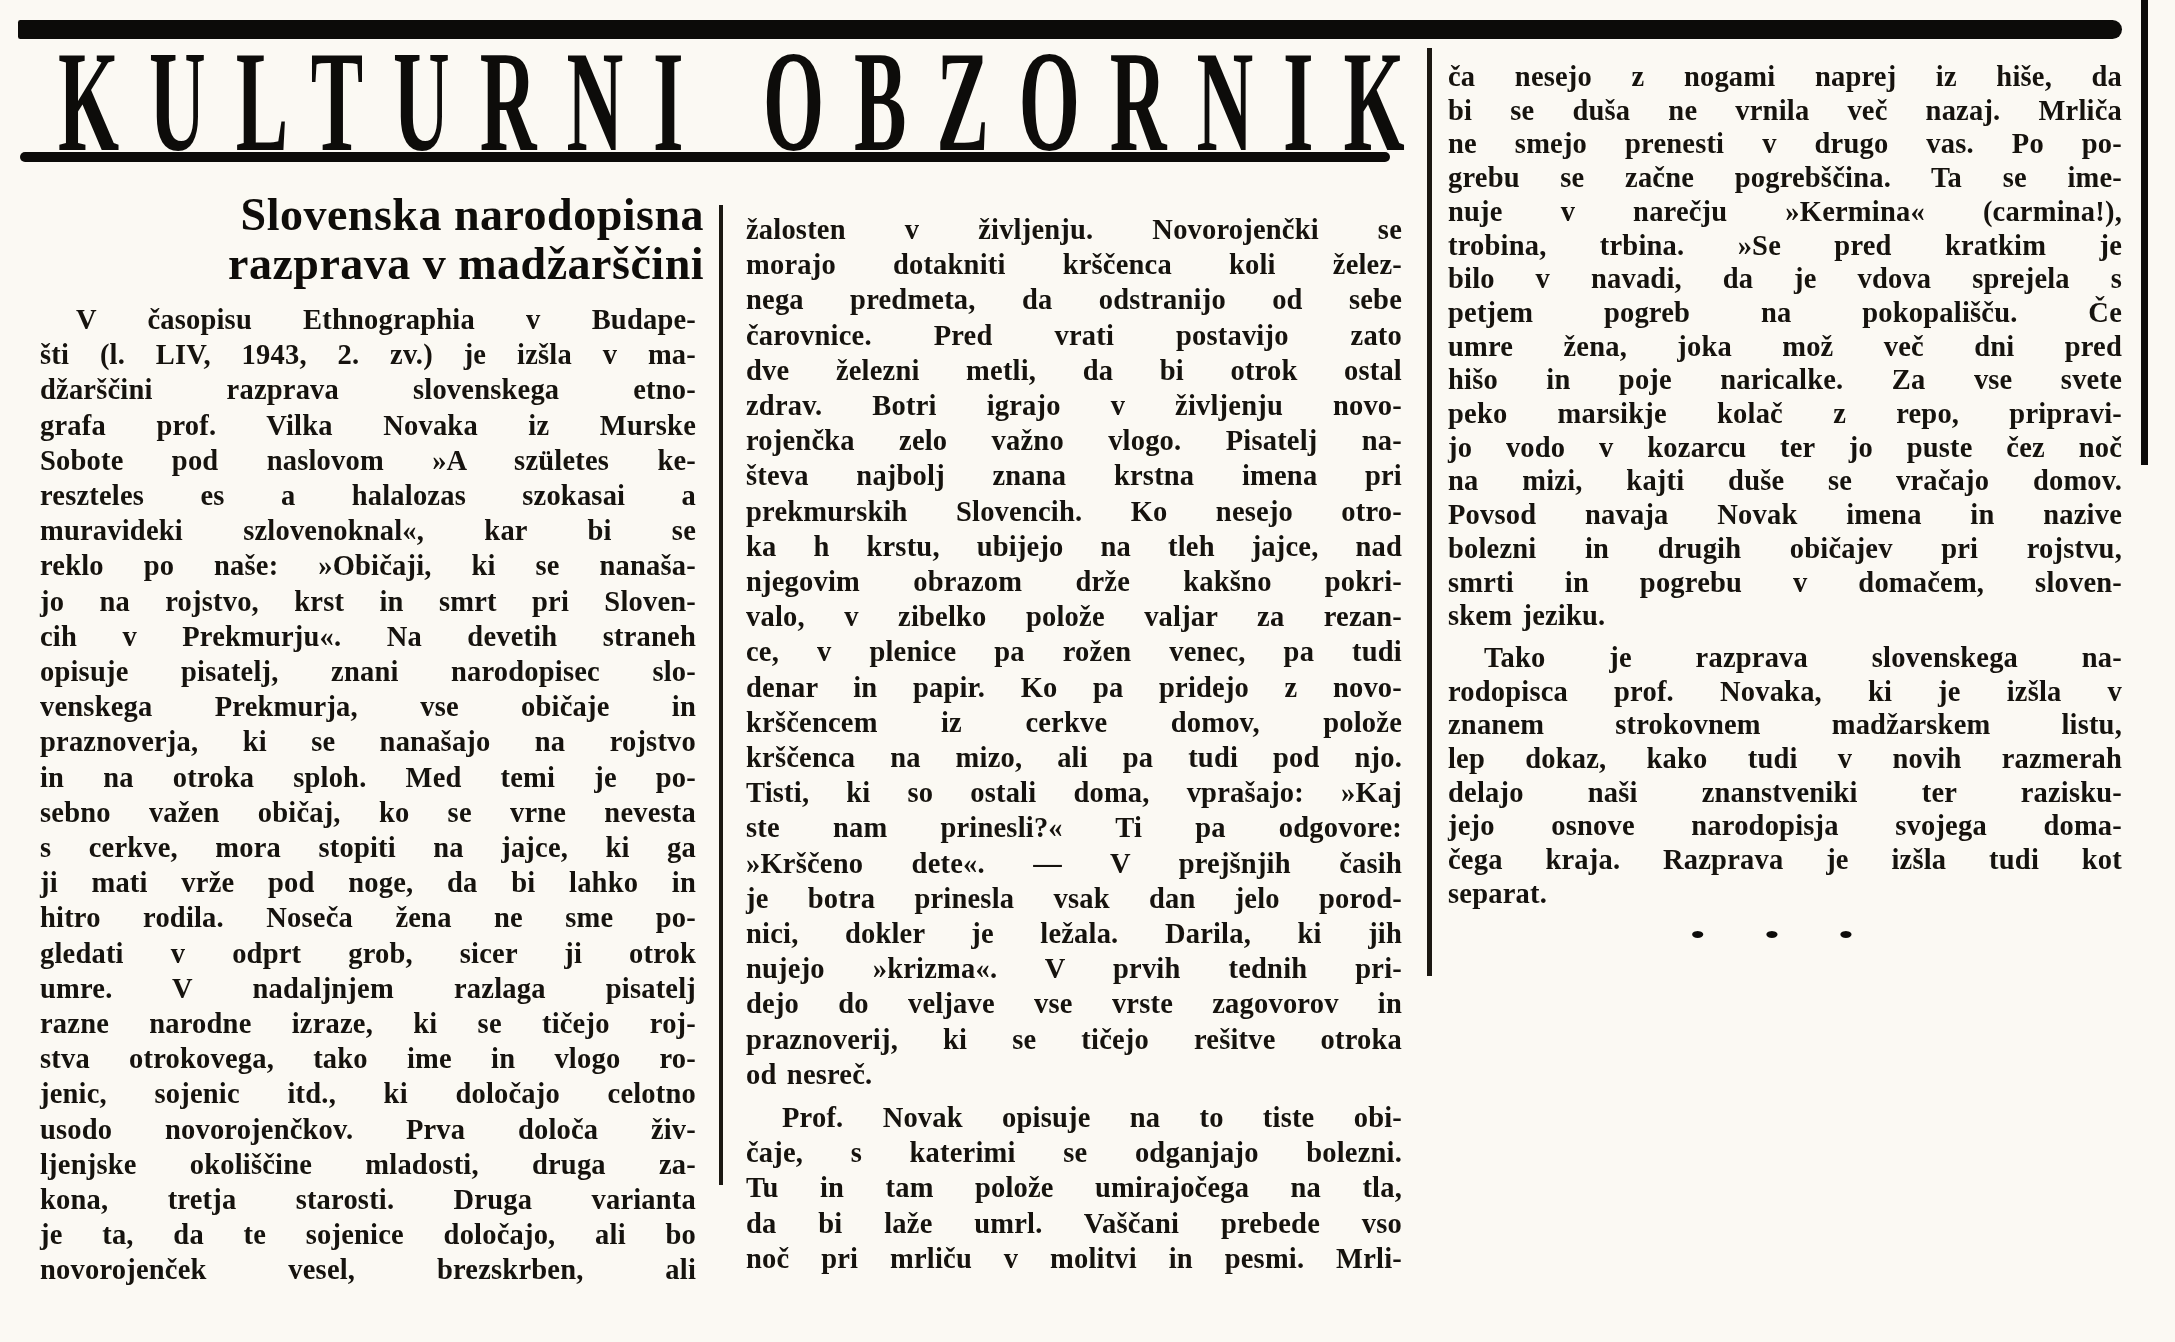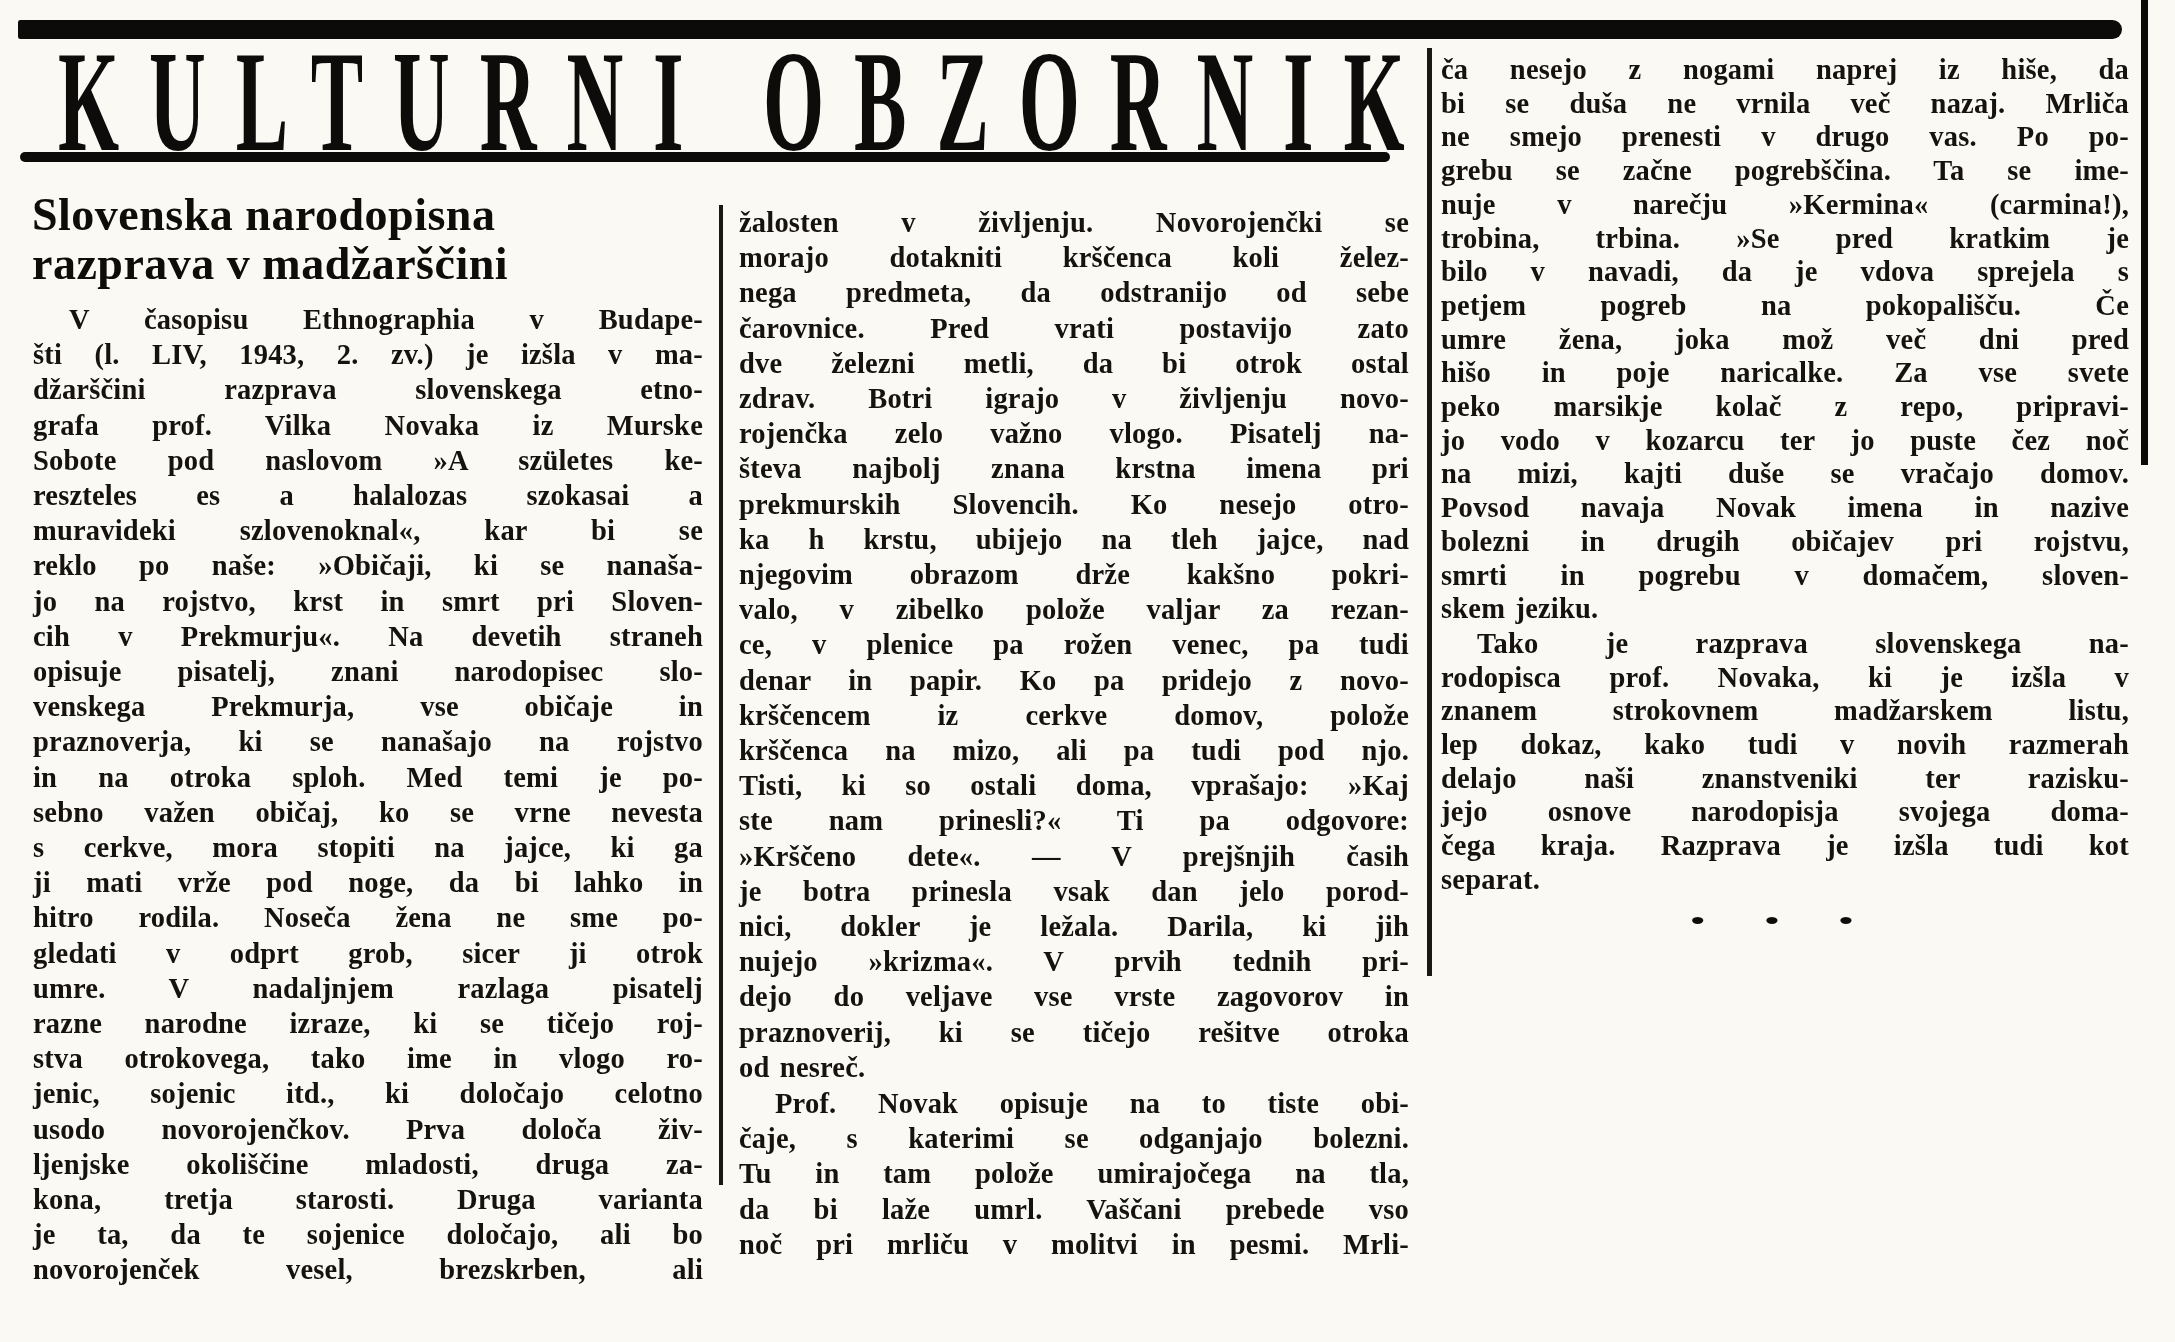--- a/index.html
+++ b/index.html
@@ -13,25 +13,25 @@
   .masthead-inner{display:inline-block;letter-spacing:.38em;transform:scaleX(.546);transform-origin:left center}
   .masthead-underline{position:absolute;left:20px;top:152px;width:1370px;height:10px;background:#0c0b09;border-radius:6px}
   .divider{position:absolute;background:#1b1812}
   .divider-1{left:719px;top:205px;width:4px;height:980px}
   .divider-2{left:1427px;top:48px;width:5px;height:928px}
   .edge-rule{position:absolute;left:2141px;top:0;width:7px;height:465px;background:#0c0b09}
   .col{position:absolute}
   .col1{left:32px;top:190px;width:672px}
   .col2{left:738px;top:204px;width:672px}
   .col3{left:1440px;top:52px;width:690px}
-  .article-heading{margin:0 0 14px 0;text-align:left;font-weight:bold;font-size:46px;line-height:49px;letter-spacing:.5px;color:#0f0d0a}
+  .article-heading{margin:0 0 14px 0;text-align:right;font-weight:bold;font-size:46px;line-height:49px;letter-spacing:.5px;color:#0f0d0a}
   .hl{display:block}
   .body{font-size:28.5px;font-weight:bold;line-height:35.2px;letter-spacing:.2px;word-spacing:3px}
   .col3 .body{line-height:33.7px}
-  .para{margin:1px}
+  .para{margin:8px}
   .line{text-align:justify;text-align-last:justify}
   .line.indent{text-indent:36px}
   .line.endline{text-align-last:left}
   .ornament{margin-top:8px;text-align:center;font-size:26px;font-weight:bold;letter-spacing:26px;transform:scaleY(.62);color:#0d0c0a}
 </style>
 </head>
 <body>
 
 <div class="page">
   <div class="top-rule"></div>

